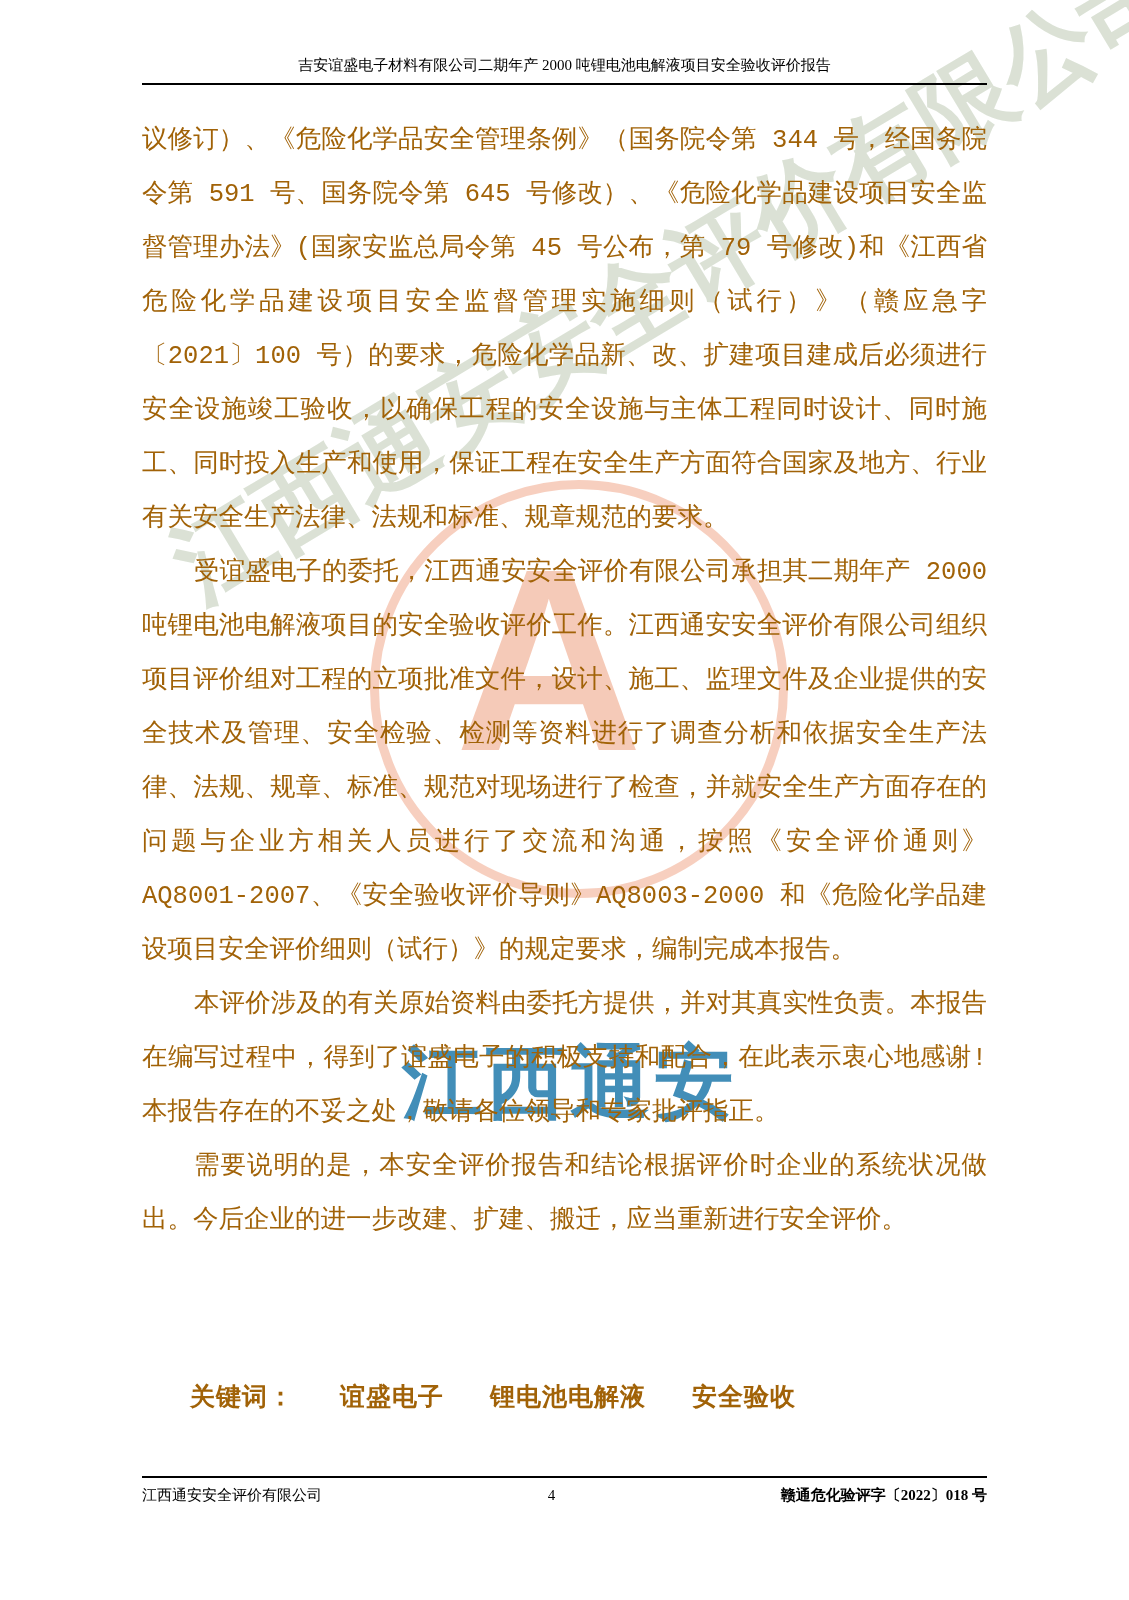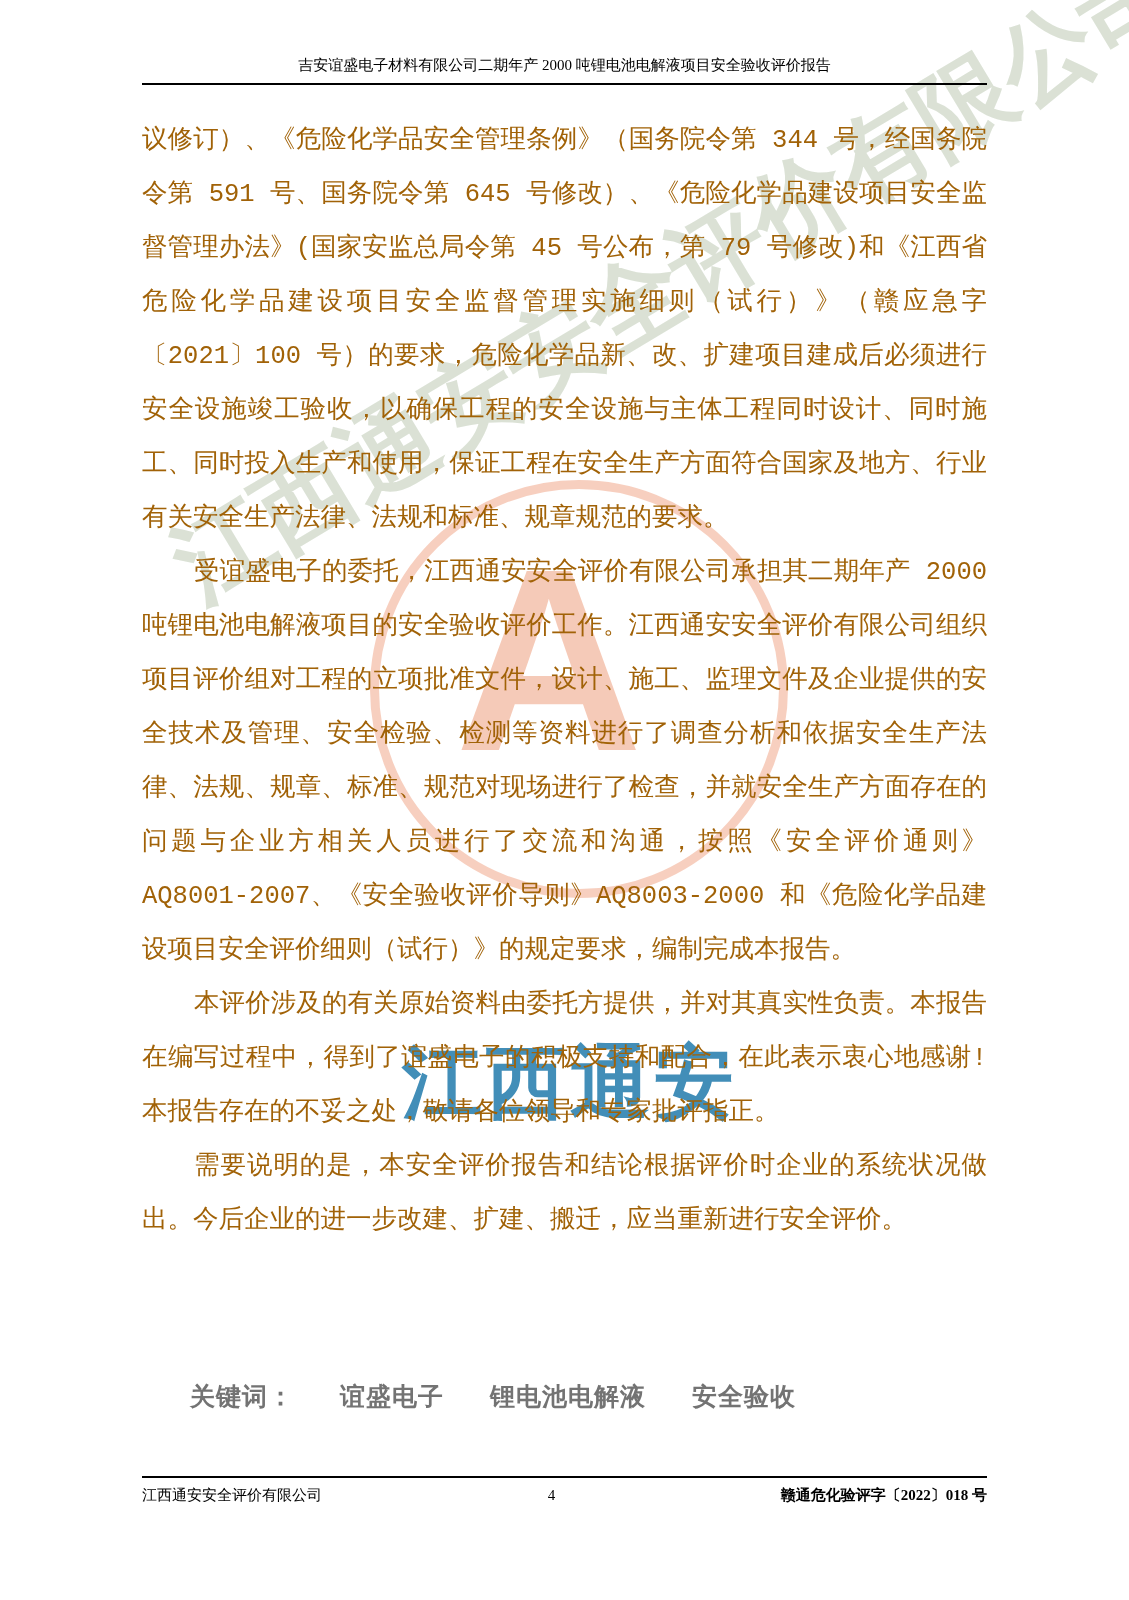--- a/index.html
+++ b/index.html
@@ -121,21 +121,21 @@
   }
 
   
   .keywords {
     position: absolute;
     left: 190px;
     top: 1380px;
     z-index: 2;
     font-size: 25px;
     font-weight: bold;
-    color: #737373;
+    color: #a16207;
     letter-spacing: 1px;
     font-family: "Liberation Serif", serif;
   }
   .keywords span.kw { margin-right: 46px; }
 
   
   .footer {
     position: absolute;
     left: 142px;
     top: 1476px;

